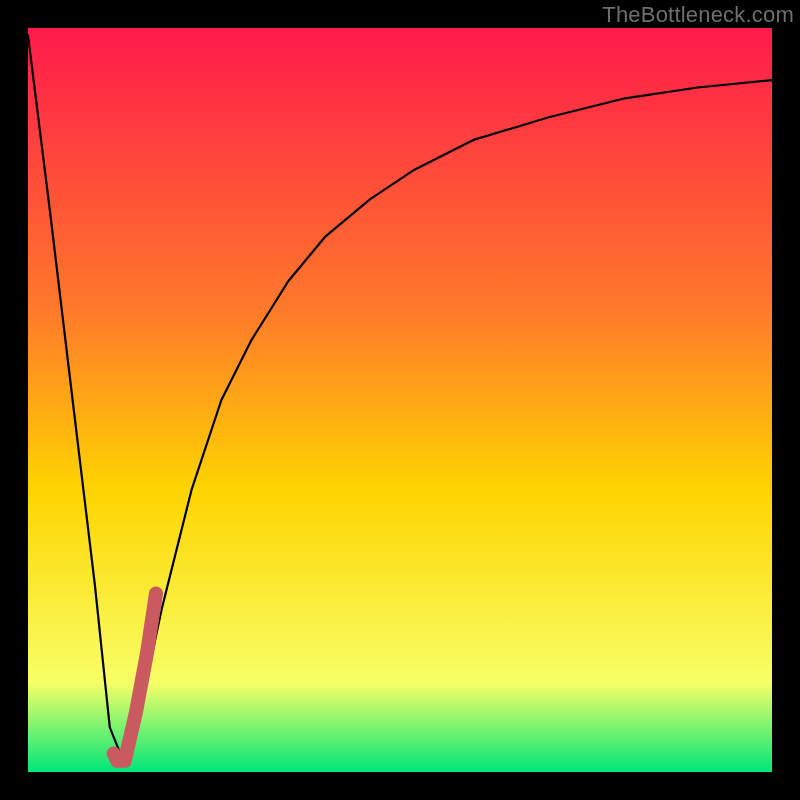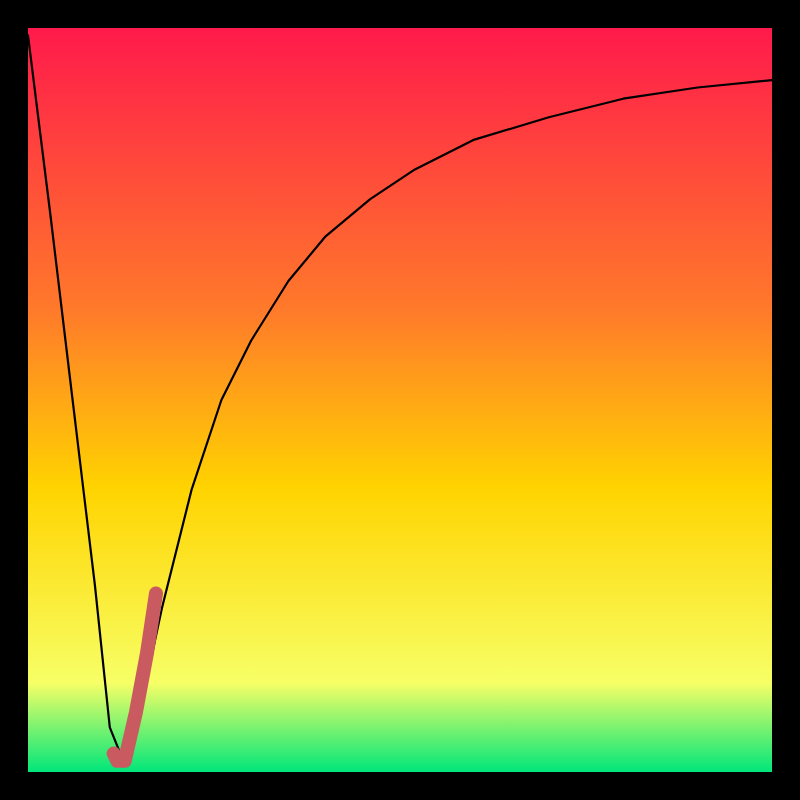--- a/index.html
+++ b/index.html
@@ -33,20 +33,21 @@
     color: #6e6e6e;
     font-size: 22px;
     letter-spacing: 0.2px;
     font-weight: 500;
   }
 </style>
 </head>
 <body>
 
 <div class="frame">
+  <div class="watermark">TheBottleneck.com</div>
   <svg class="plot" viewBox="0 0 744 744" preserveAspectRatio="none">
     <defs>
       <linearGradient id="bg" x1="0" y1="0" x2="0" y2="1">
         <stop offset="0%" stop-color="#ff1a4b"></stop>
         <stop offset="38%" stop-color="#ff7a2a"></stop>
         <stop offset="62%" stop-color="#ffd400"></stop>
         <stop offset="88%" stop-color="#f7ff66"></stop>
         <stop offset="100%" stop-color="#00e67a"></stop>
       </linearGradient>
     </defs>

